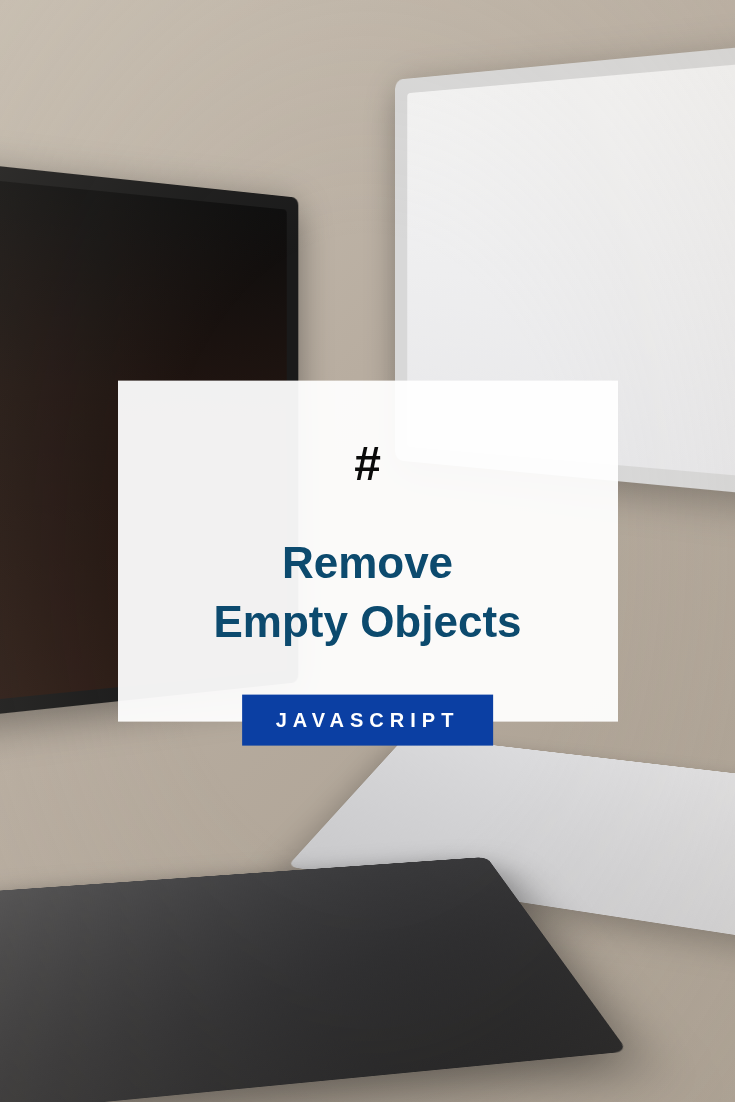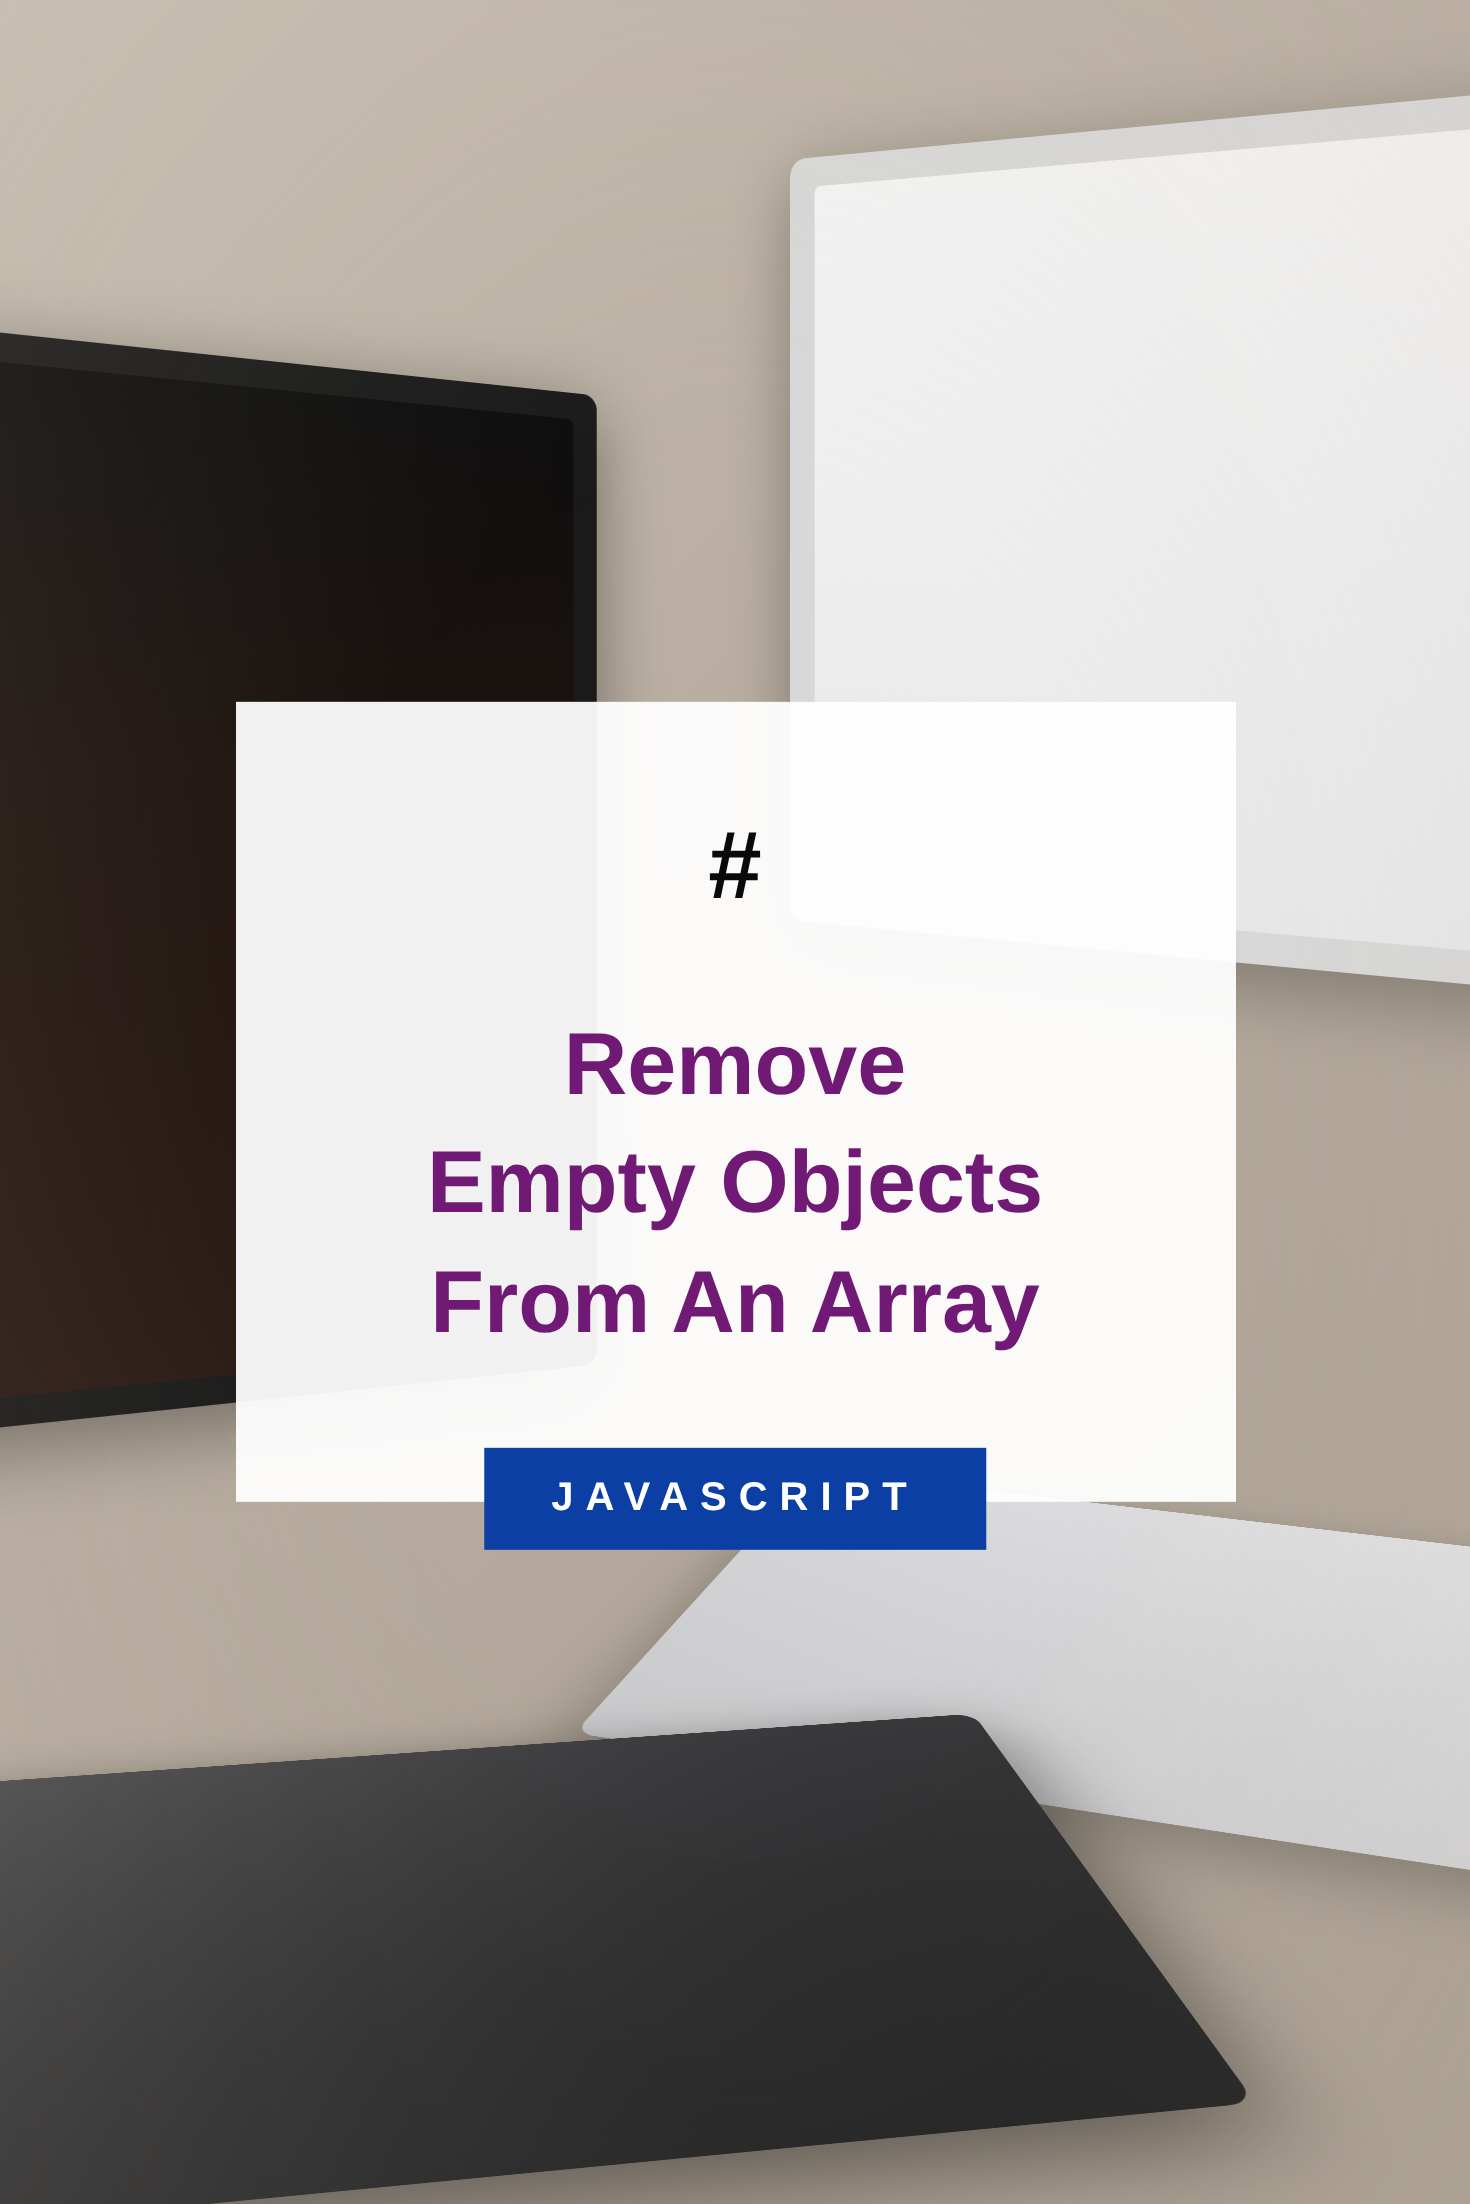--- a/index.html
+++ b/index.html
@@ -91,21 +91,21 @@
   }
   .hash {
     font-size: 48px;
     font-weight: 700;
     color: #0a0a0a;
     margin-bottom: 42px;
   }
   .title {
     font-size: 44px;
     font-weight: 700;
-    color: #701a75;
+    color: #0c4a6e;
     line-height: 1.35;
   }
   .tag {
     position: absolute;
     left: 50%;
     bottom: -24px;
     transform: translateX(-50%);
     background: #0b3fa3;
     color: #ffffff;
     font-weight: 700;
@@ -124,16 +124,15 @@
   <div class="laptop-left"></div>
   <div class="laptop-base-left"></div>
   <div class="overlay-haze"></div>
 </div>
 
 <div class="card">
   <div class="hash">#</div>
   <div class="title">
     <div>Remove</div>
     <div>Empty Objects</div>
-    <div>From An Array</div>
   </div>
   <div class="tag">JAVASCRIPT</div>
 </div>
 
 </body></html>

